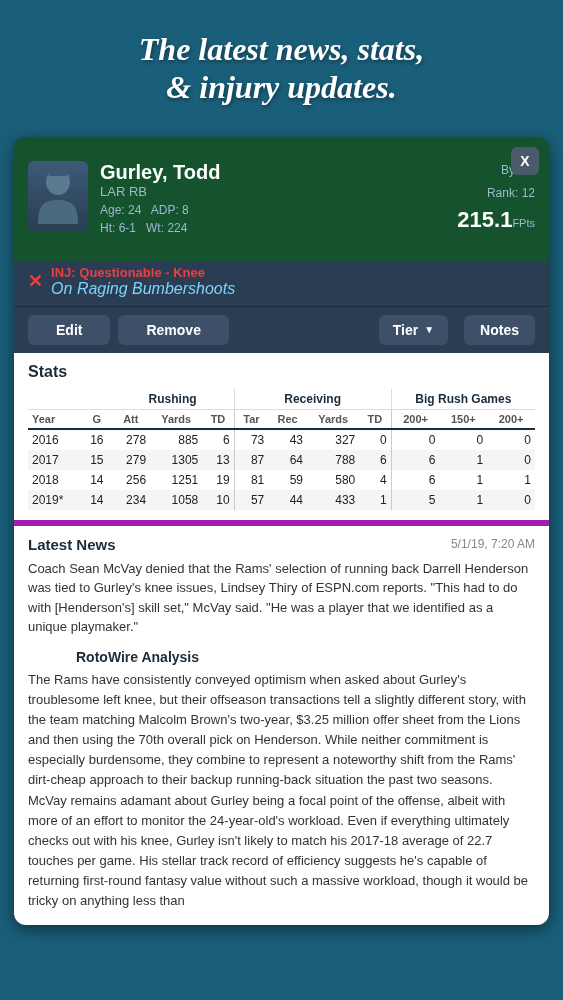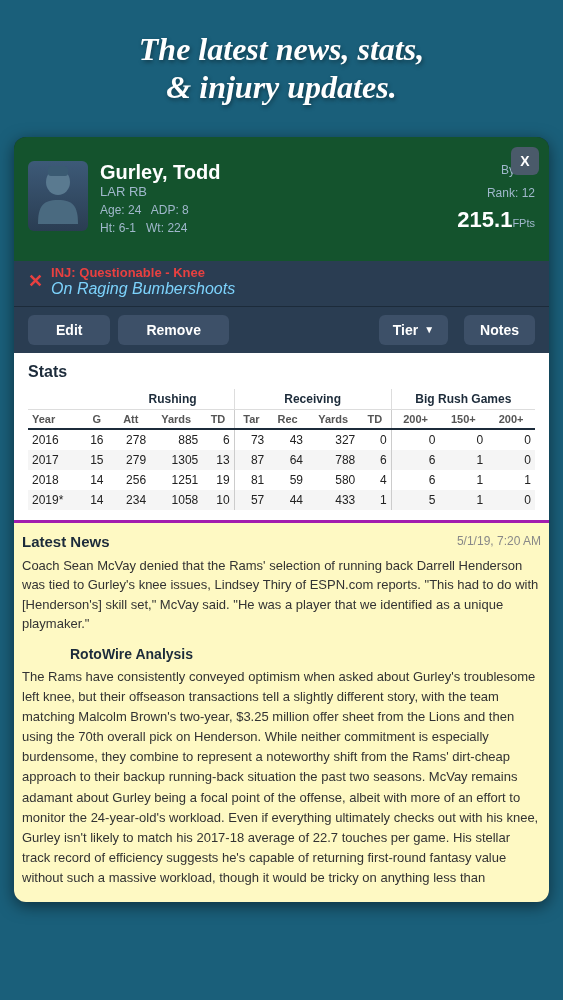--- a/index.html
+++ b/index.html
@@ -259,23 +259,23 @@
     }
 
     .footnote {
       font-size: 10px;
       color: #888;
       margin-top: 4px;
       font-style: italic;
     }
 
     .news-section {
-      background: #fef9c3;
-      padding: 10px 8px 14px;
-      border-top: 3px solid #a21caf;
+      background: #ffffff;
+      padding: 10px 14px 14px;
+      border-top: 6px solid #a21caf;
     }
     .news-header {
       display: flex;
       justify-content: space-between;
       align-items: center;
       margin-bottom: 6px;
     }
     .news-title {
       font-size: 15px;
       font-weight: 700;

